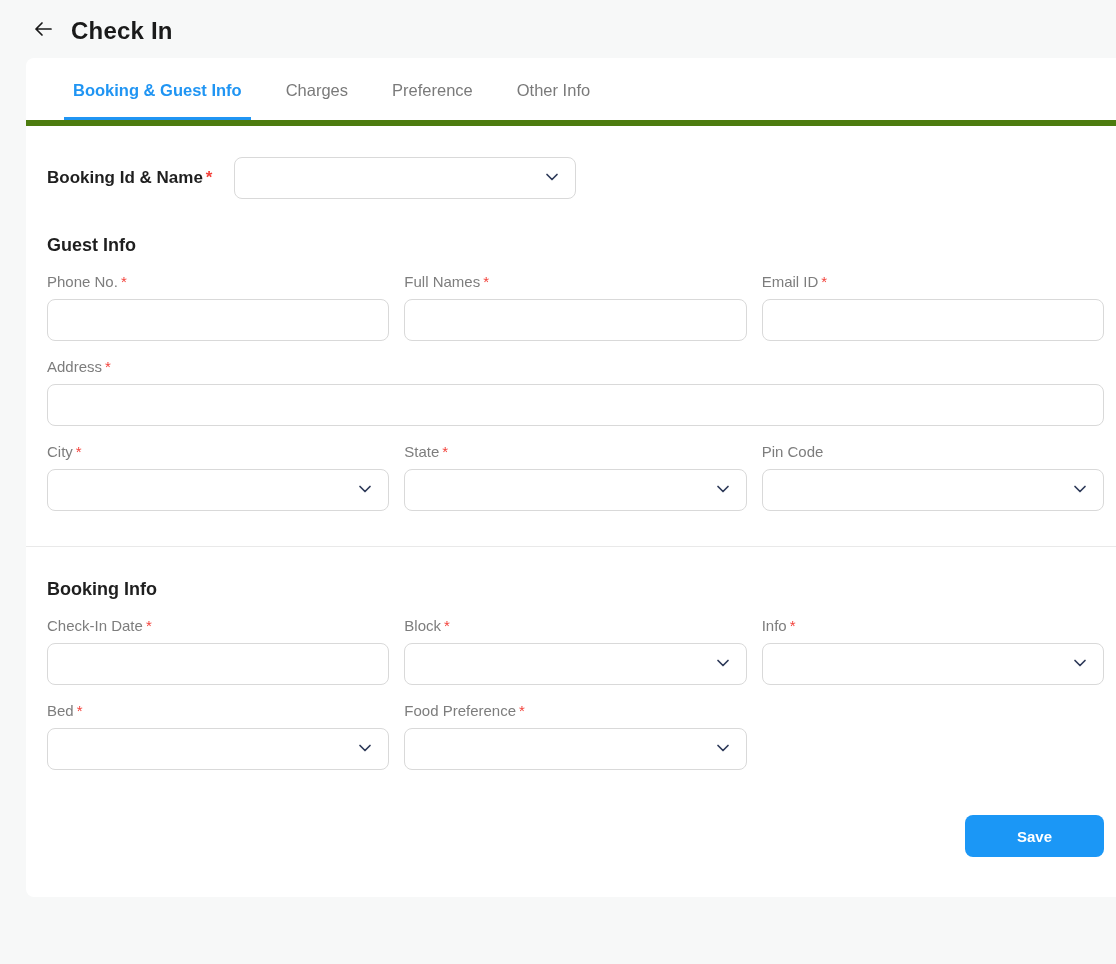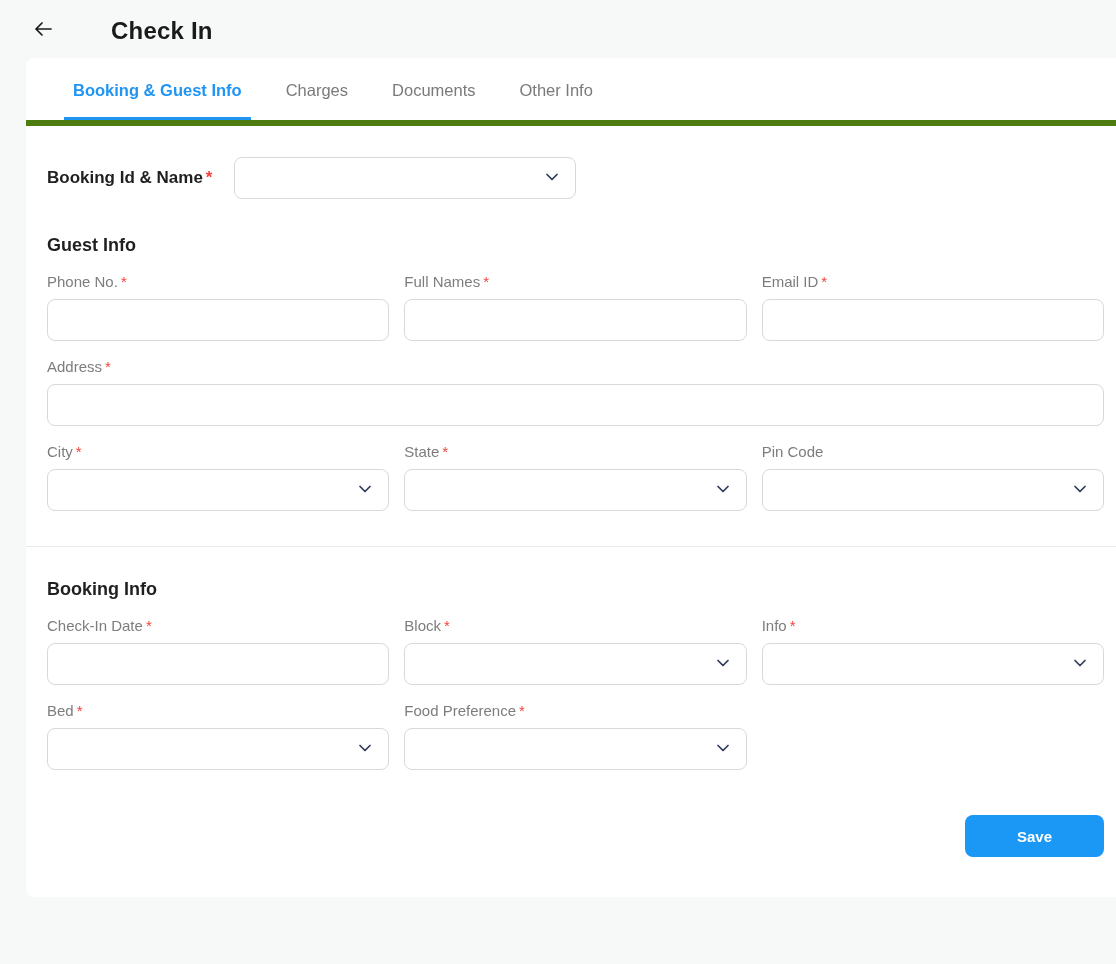--- a/index.html
+++ b/index.html
@@ -9,21 +9,21 @@
     background: #f7f8f8;
     width: 1116px;
     height: 964px;
     overflow: hidden;
   }
   .page { width: 1116px; height: 964px; position: relative; }
 
   
   .header {
     display: flex; align-items: center;
-    padding: 16px 0 12px 30px; height: 58px; gap: 40px;
+    padding: 16px 0 12px 30px; height: 58px;
   }
   .back-btn {
     width: 26px; height: 26px; display: flex; align-items: center; justify-content: center;
     cursor: pointer; flex: 0 0 auto;
   }
   .page-title {
     font-size: 24px; font-weight: 700; color: #1a1a1a; margin-left: 15px; letter-spacing: 0.2px;
   }
 
   
@@ -109,21 +109,21 @@
       </span>
     </span>
     <span class="page-title">Check In</span>
   </div>
 
   <div class="card">
 
     <div class="tabs">
       <div class="tab active">Booking &amp; Guest Info</div>
       <div class="tab">Charges</div>
-      <div class="tab">Documents</div>
+      <div class="tab">Preference</div>
       <div class="tab">Other Info</div>
     </div>
 
     <div class="content">
 
       <div class="booking-row">
         <span class="booking-label">
           <span>Booking Id &amp; Name</span><span class="req">*</span>
         </span>
         <div class="select">

